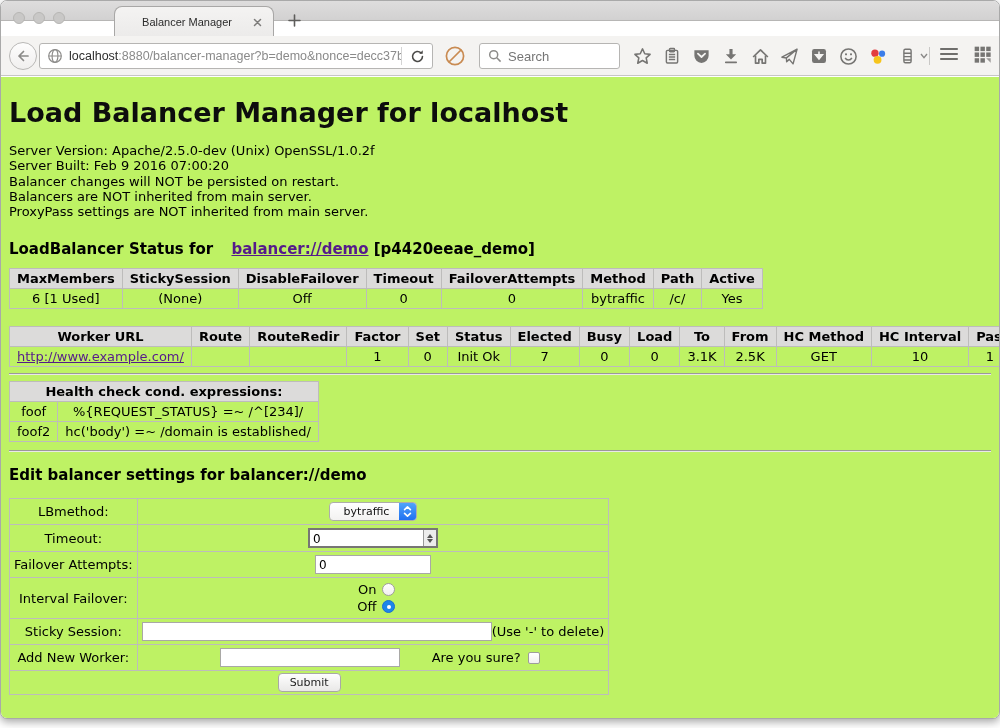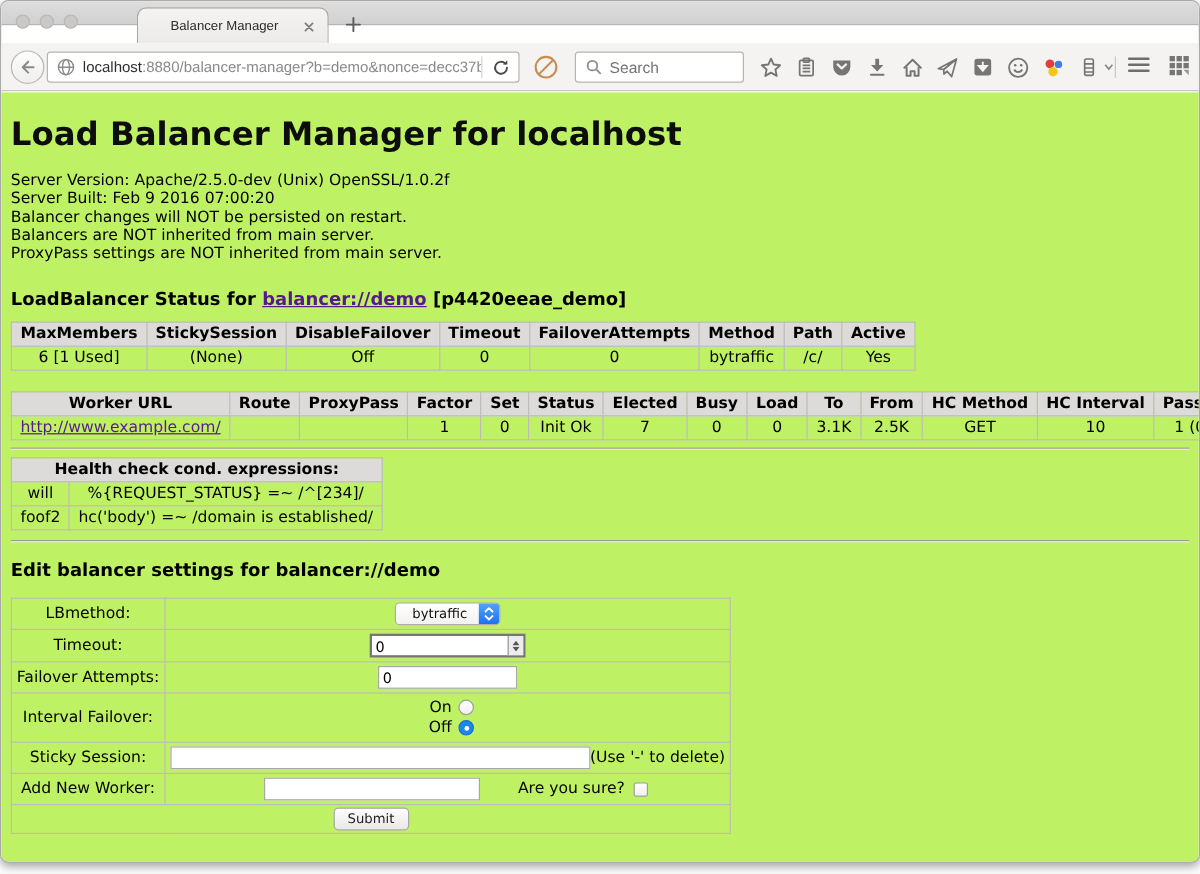--- a/index.html
+++ b/index.html
@@ -51,21 +51,21 @@
   .toolbar-sep { position:absolute; left:928px; top:46px; width:1px; height:18px; background:#c9c8c6; }
   .hamburger { position:absolute; left:938px; top:44px; }
   .tiles { position:absolute; left:972px; top:44px; }
 
   
   .content { position:absolute; top:76px; left:0; right:0; height:643px; background:#bef264;
     overflow:hidden; padding:0 8px; font-family:"DejaVu Sans",sans-serif; color:#000; }
   h1.pagetitle { font-size:27px; font-weight:bold; margin:20px 0 15px; color:#0d0d0d; }
   .serverinfo { font-size:13px; line-height:15.3px; }
   h3.sect { font-size:15px; font-weight:bold; margin:21px 0 10px; }
-  h3.sect .blink { color:#551a8b; text-decoration:underline; }
+  h3.sect .blink { color:#551a8b; text-decoration:underline;margin-left:13px; }
   h3.edit { font-size:15px; font-weight:bold; margin:14px 0 14px; }
 
   table { border-collapse:collapse; font-size:13px; }
   th,td { border:1px solid #bdbcbb; padding:2px 7px; text-align:center; white-space:nowrap; }
   table { border:1px solid #8f8e8d; }
   th { background:#dcdbda; font-weight:bold; }
   td.l { text-align:left; }
   a.wlink { color:#551a8b; text-decoration:underline; }
   .tbl1 { margin-bottom:17px; }
   .hc-table th.span { background:#dcdbda; }
@@ -317,21 +317,21 @@
         <td>Yes</td>
       </tr>
     </tbody>
       </table>
 
     <table>
       <tbody>
           <tr>
         <th style="min-width:160px;">Worker URL</th>
         <th>Route</th>
-        <th>ProxyPass</th>
+        <th>RouteRedir</th>
         <th>Factor</th>
         <th>Set</th>
         <th>Status</th>
         <th>Elected</th>
         <th>Busy</th>
         <th>Load</th>
         <th>To</th>
         <th>From</th>
         <th>HC Method</th>
         <th>HC Interval</th>
@@ -359,21 +359,21 @@
       </table>
 
     <hr class="rule">
 
     <table class="hc-table">
       <tbody>
           <tr>
         <th colspan="2" class="span">Health check cond. expressions:</th>
       </tr>
       <tr>
-        <td>will</td>
+        <td>foof</td>
         <td>%{REQUEST_STATUS} =~ /^[234]/</td>
       </tr>
       <tr>
         <td>foof2</td>
         <td>hc('body') =~ /domain is established/</td>
       </tr>
     </tbody>
       </table>
 
     <hr class="rule" style="margin-top:8px;">

